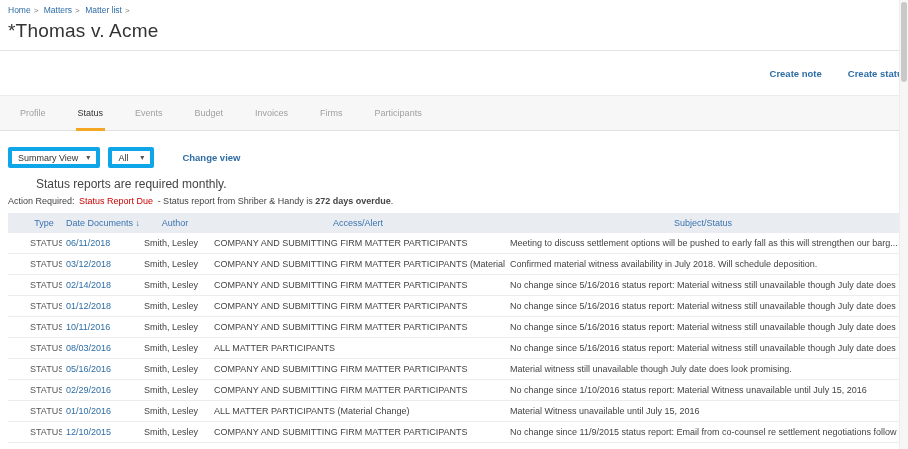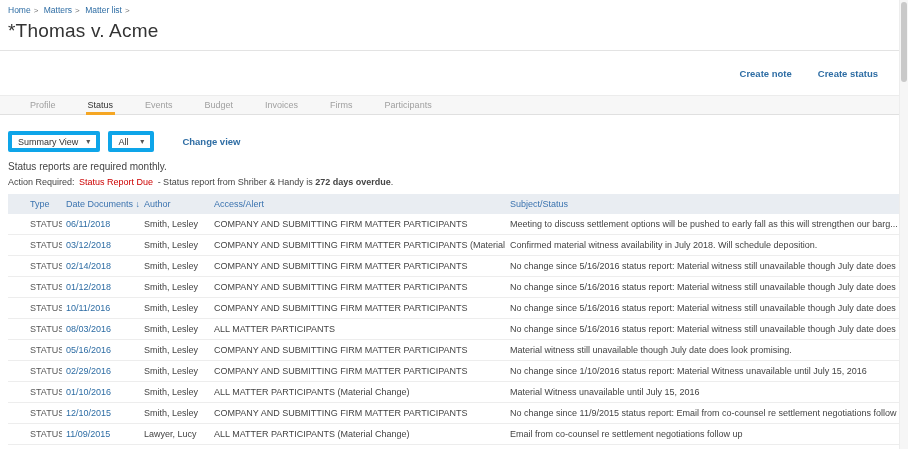--- a/index.html
+++ b/index.html
@@ -16,32 +16,32 @@
   .topbar { padding: 4px 10px 8px 8px; border-bottom: 1px solid #e3e3e3; }
   .breadcrumb { font-size: 8.5px; line-height: 12px; }
   .bc-link { color: #2e6da4; }
   .bc-sep { color: #777; margin: 0 3px; font-size: 8px; }
   .title { font-size: 19px; font-weight: 400; color: #333; margin-top: 3px; letter-spacing: .2px; }
 
   
   .actions-row {
     height: 44px;
     display: flex; justify-content: flex-end; align-items: center;
-    gap: 26px; padding-right: 30px; background: #fff;
+    gap: 26px; padding-right: 0; background: #fff;
   }
   .action-link { color: #2e6da4; font-size: 9.5px; font-weight: bold; }
 
   
   .tabbar {
     background: #f7f7f7;
     border-top: 1px solid #ececec;
     border-bottom: 1px solid #e0e0e0;
-    height: 20px;
+    height: 36px;
     display: flex; align-items: stretch;
-    padding: 0 28px;
+    padding: 0 18px;
     text-align: center;
   }
   .tab {
     font-size: 9px; color: #a0a0a0;
     display: flex; align-items: center;
     padding: 0 2px; margin-right: 28px;
     position: relative; cursor: pointer; white-space: nowrap;
   }
   .tab.active { color: #333; }
   .tab.active::after {
@@ -55,33 +55,33 @@
   .select {
     border: 4px solid #0ea5e9; border-radius: 2px; background: #fff;
     height: 21px; display: inline-flex; align-items: center; justify-content: space-between;
     font-size: 9px; color: #333; padding: 0 6px; gap: 8px; cursor: pointer;
   }
   .select.wide { min-width: 80px; }
   .select.narrow { min-width: 46px; margin-left: 8px; }
   .caret { font-size: 8px; color: #555; }
   .change-view { color: #2e6da4; font-size: 9.5px; font-weight: bold; margin-left: 28px; }
 
-  .notice { font-size: 10px; margin-top: 9px; color: #444; }
+  .notice { font-size: 12px; margin-top: 9px; color: #444; margin-left: 28px; }
   .alert-line { font-size: 9px; margin-top: 5px; color: #444; }
   .alert-red { color: #cc0000; margin: 0 2px; }
   .bold { font-weight: bold; }
 
   
   table.status-table {
     margin-top: 7px; width: 100%;
     border-collapse: collapse; table-layout: fixed;
   }
   th {
     background: #e9edf2; color: #3b73af;
-    font-weight: 400; font-size: 9px; text-align: left;
+    font-weight: 400; font-size: 9px; text-align: center;
     padding: 5px 4px; white-space: nowrap; overflow: hidden;
   }
   th:first-child, td:first-child { padding-left: 22px; }
   td {
     font-size: 9px; color: #444;
     padding: 5px 4px; border-bottom: 1px solid #ededed;
     white-space: nowrap; overflow: hidden;
   }
   td.type { color: #555; }
   .date-link { color: #2e6da4; }

